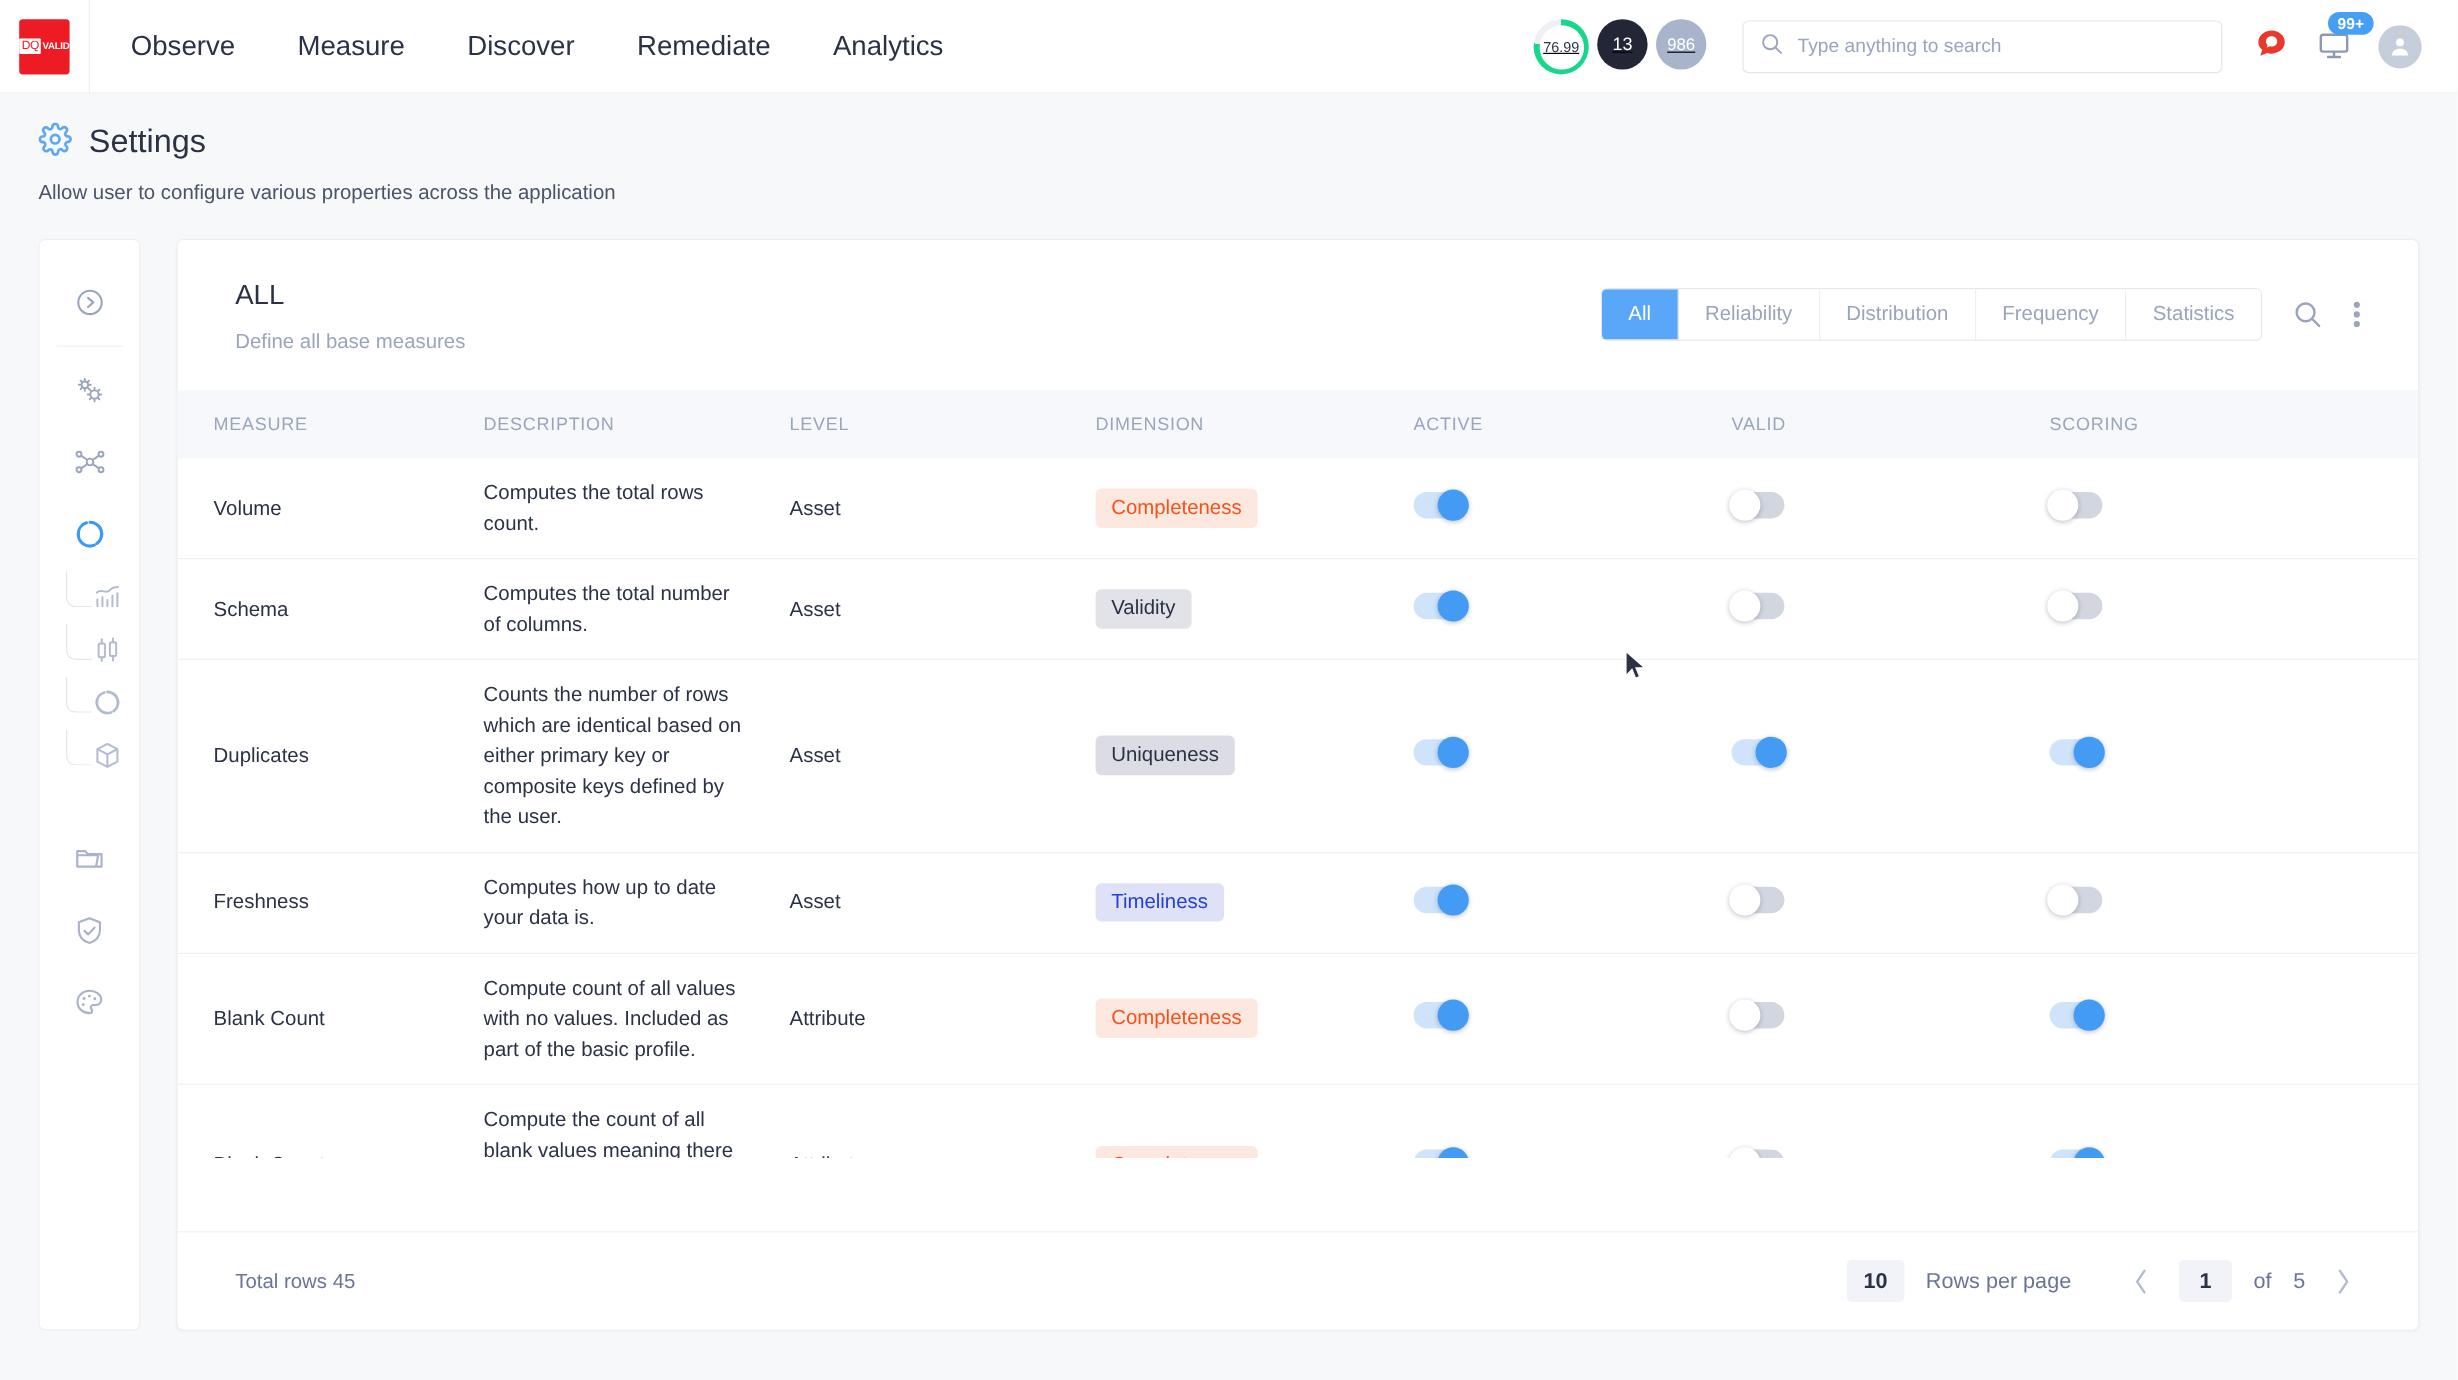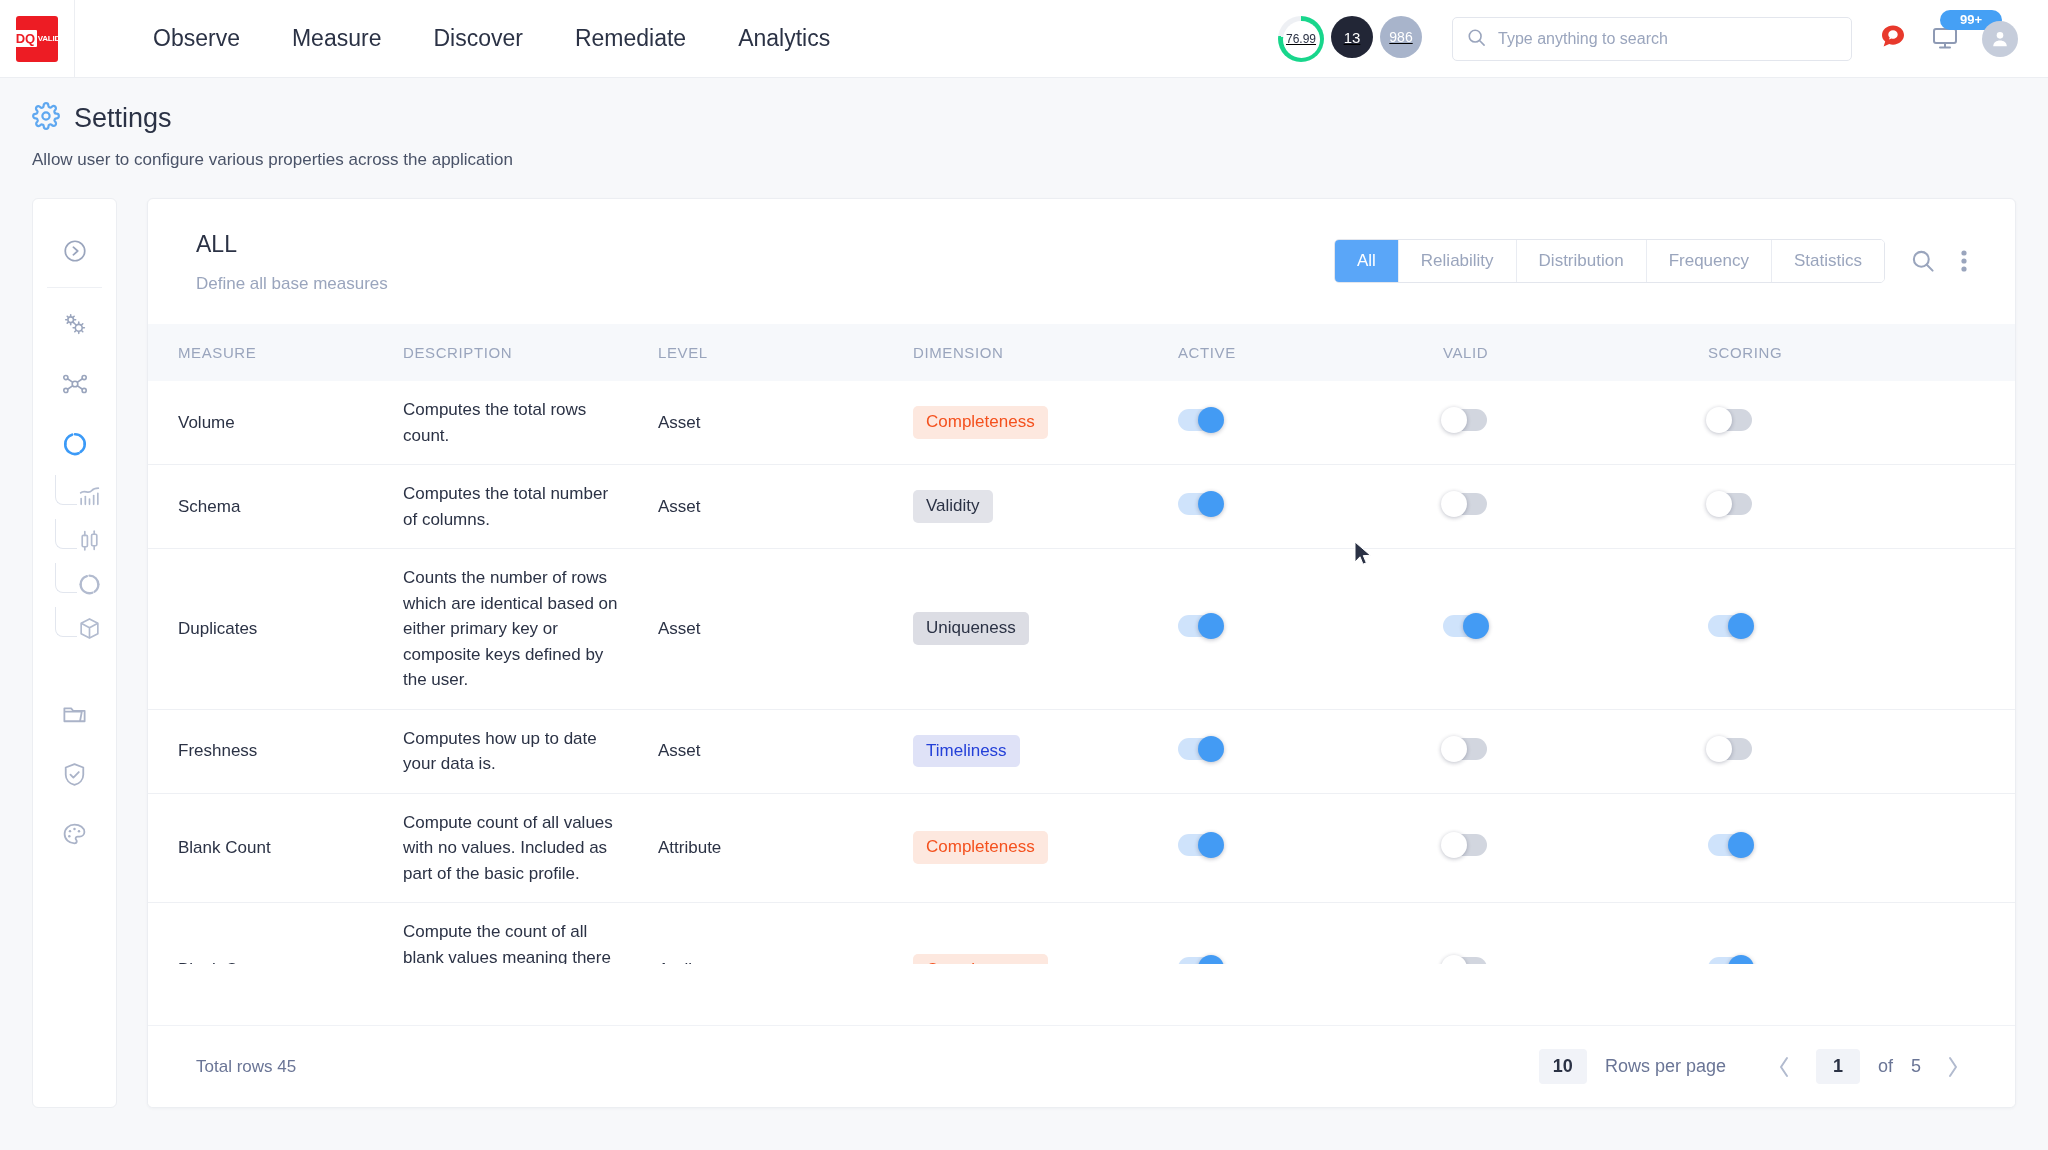--- a/index.html
+++ b/index.html
@@ -17,26 +17,26 @@
     border-bottom: 1px solid #eceef2;
     position: relative;
   }
   .logo-wrap { width: 74px; display: flex; justify-content: center; align-items: center; }
   .logo {
     width: 42px; height: 46px; background: #ed1c24; border-radius: 3px;
     display: flex; align-items: center; justify-content: center;
   }
   .logo-inner { display: flex; align-items: center; gap: 1px; }
   .logo-dq {
-    background: #ffffff; color: #ed1c24; font-size: 13px; font-weight: bold;
+    background: #ffffff; color: #ed1c24; font-size: 10px; font-weight: normal;
     padding: 1px 2px; border-radius: 1px; letter-spacing: -0.3px;
   }
   .logo-labs { color: #ffffff; font-size: 8px; font-weight: bold; letter-spacing: -0.2px; }
   .nav-sep { width: 1px; height: 78px; background: #eceef2; }
-  .nav-items { display: flex; align-items: center; gap: 48px; margin-left: 76px; }
+  .nav-items { display: flex; align-items: center; gap: 48px; margin-left: 32px; }
   .nav-item {
     font-size: 23px; color: #2b3245; cursor: pointer;
     padding: 6px 2px; white-space: nowrap;
   }
 
   .nav-right {
     position: absolute; right: 0; top: 0; height: 78px;
     display: flex; align-items: center; gap: 0;
   }
   .badges { display: flex; align-items: flex-start; gap: 7px; margin-right: 30px; text-decoration: underline; }
@@ -66,21 +66,21 @@
     border: none; outline: none; font-size: 16px; color: #5a6480;
     font-family: "Liberation Sans", sans-serif; width: 100%; background: transparent;
   }
   .searchbox input::placeholder { color: #9aa5bd; }
 
   .nav-icons { display: flex; align-items: center; gap: 22px; margin-left: 26px; margin-right: 30px; }
   .icon-btn { position: relative; cursor: pointer; display: flex; align-items: center; }
   .badge99 {
     position: absolute; top: -12px; left: 10px;
     background: #45a0f5; color: #fff; font-size: 13px; font-weight: bold;
-    border-radius: 11px; padding: 2px 20px; line-height: 1.2;
+    border-radius: 11px; padding: 2px 8px; line-height: 1.2;
   }
   .avatar-circ {
     width: 36px; height: 36px; border-radius: 50%; background: #c6cddb;
     display: flex; align-items: center; justify-content: center;
   }
 
   
   .page-head { padding: 24px 0 0 32px; }
   .page-title-row { display: flex; align-items: center; gap: 14px; }
   .page-title { font-size: 27px; color: #2b3245; }

